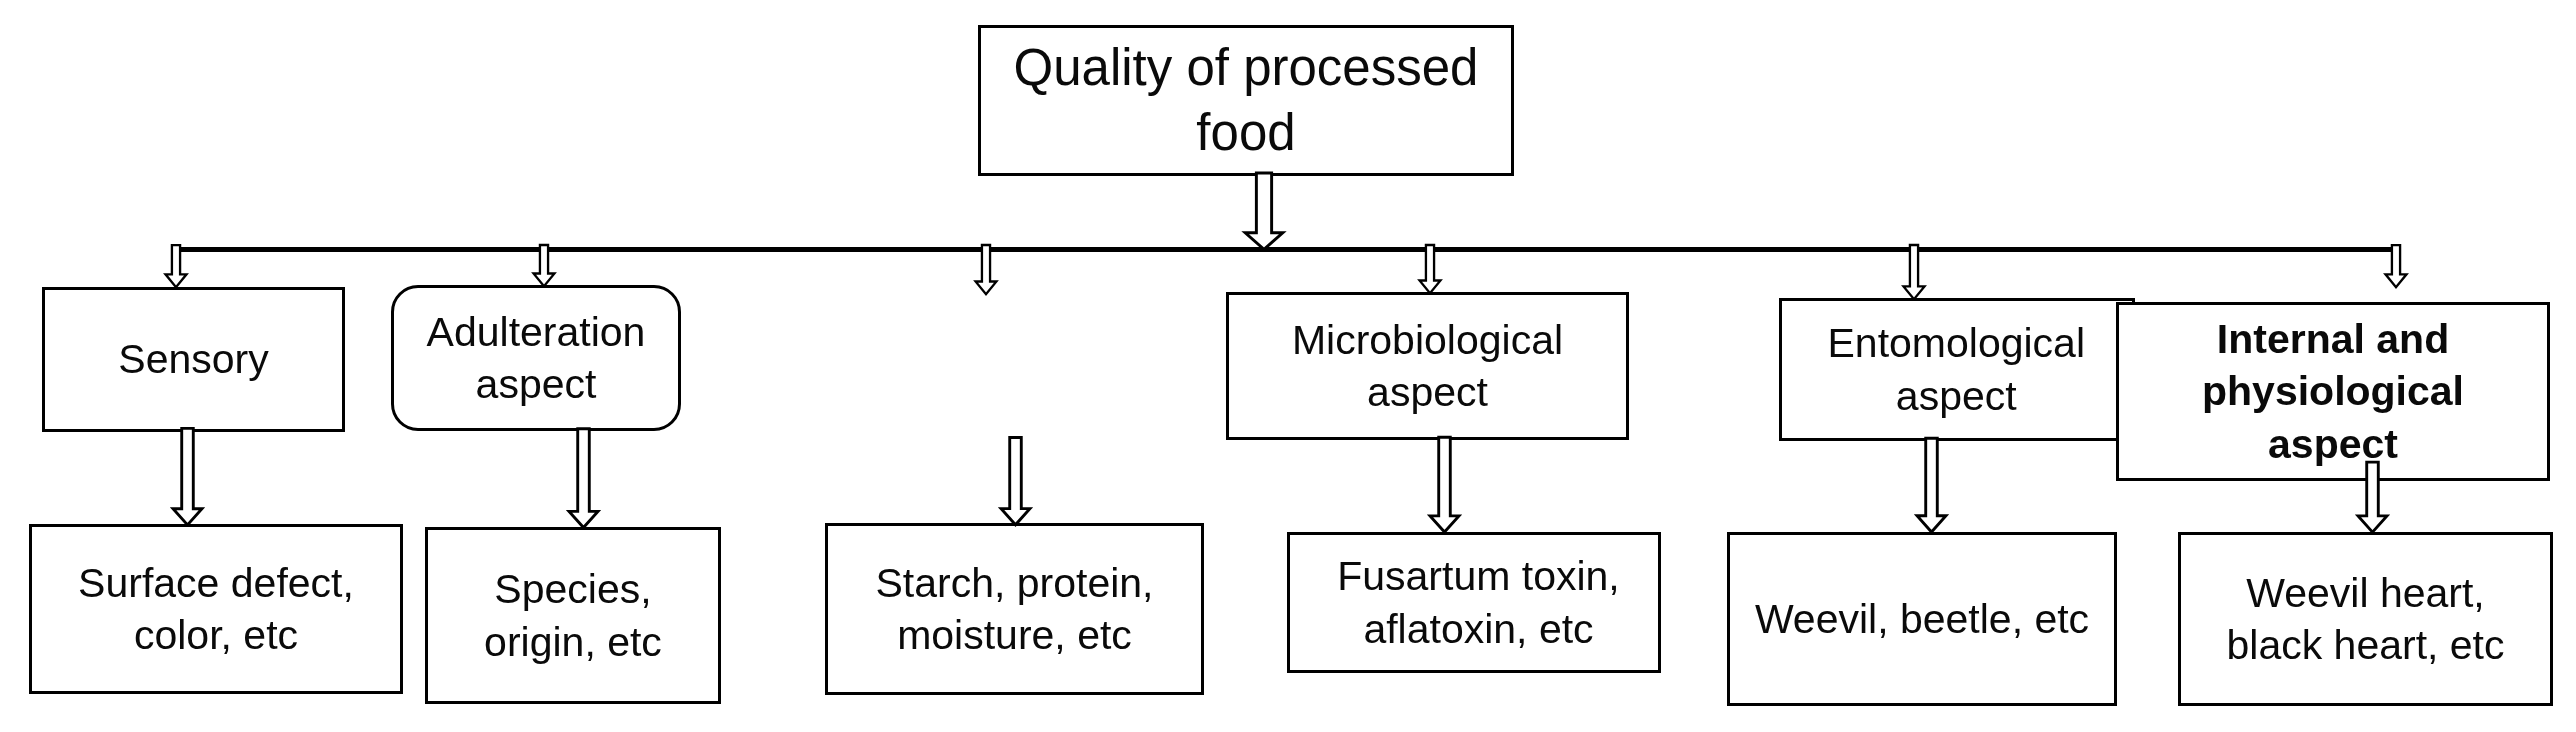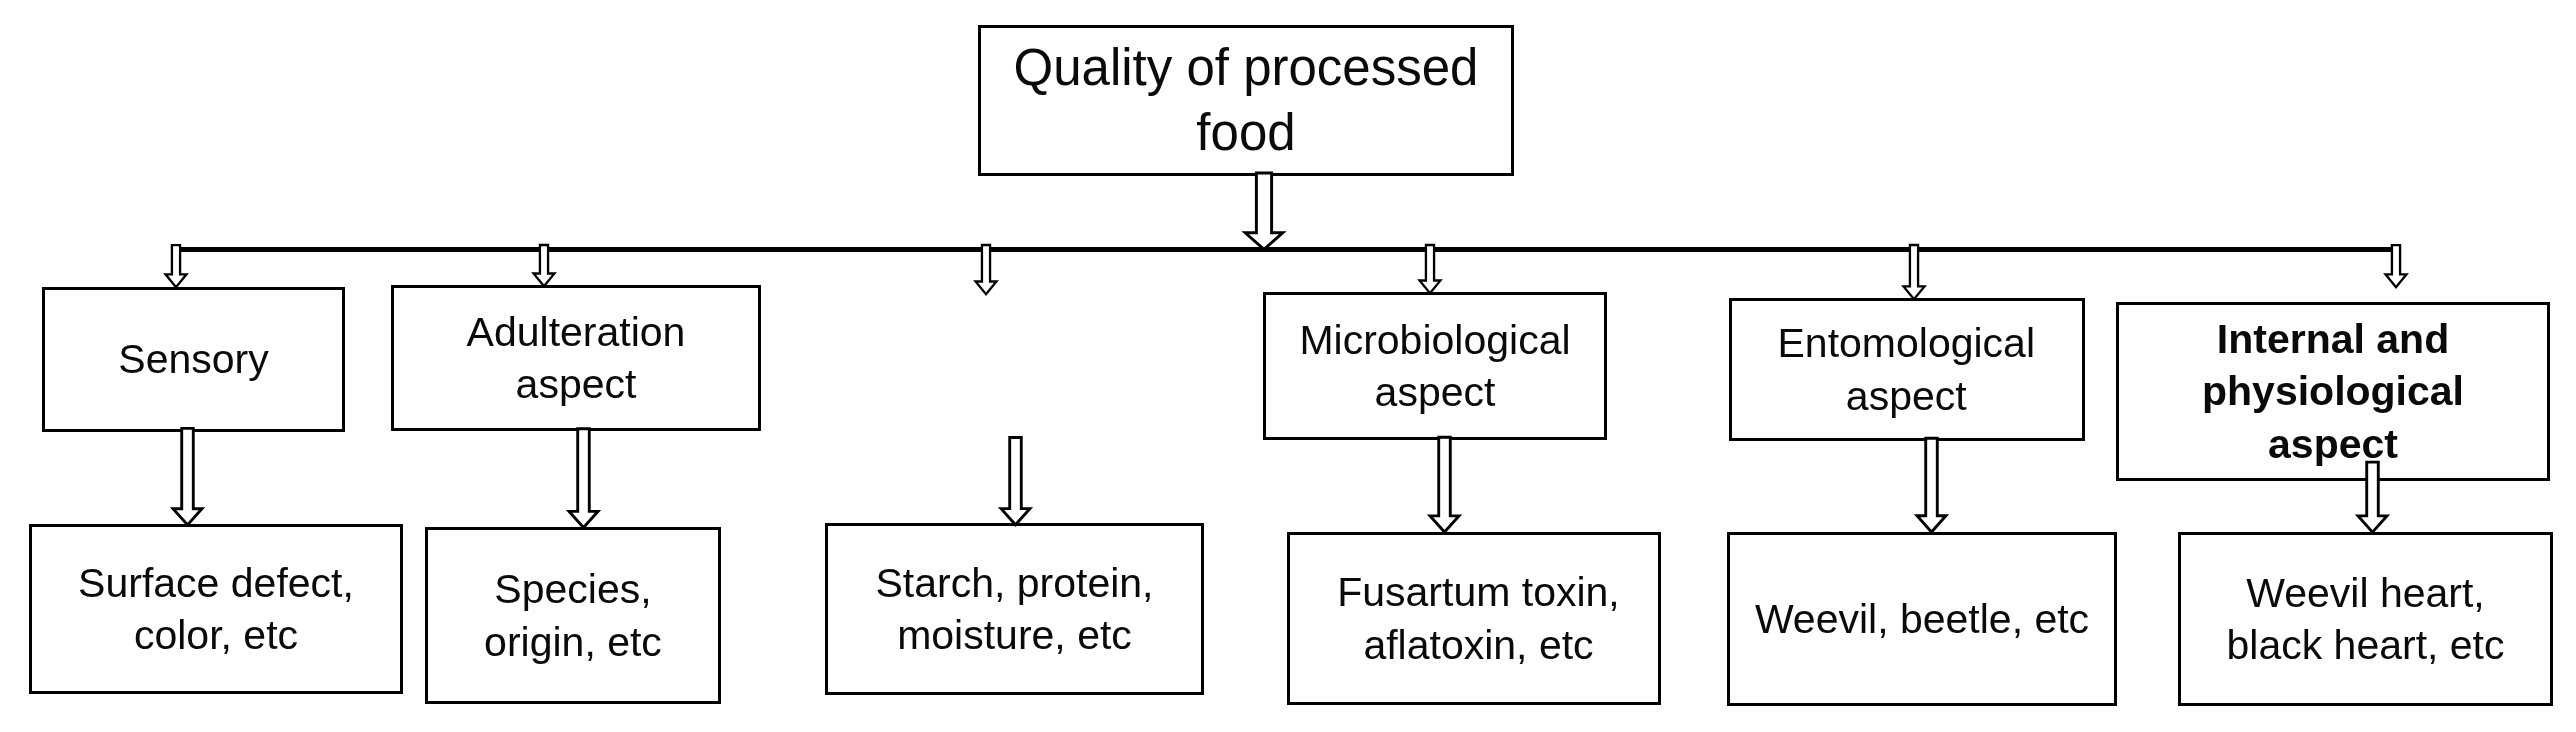--- a/index.html
+++ b/index.html
@@ -55,43 +55,43 @@
 
   <div class="node node-root" style="left:978px; top:24.5px; width:536px; height:151px;">
     <span>Quality of processed food</span>
   </div>
 
   <div class="hline" style="left:171px; top:247px; width:2229px; height:4.7px;"></div>
 
   <div class="node node-l2" style="left:42px;   top:287px; width:303px; height:145px;">
     <span>Sensory</span>
   </div>
-  <div class="node node-l2" style="left:391px;  top:285px; width:370px; height:146px;">
+  <div class="node node-l2" style="left:391px;  top:285px; width:290px; height:146px;border-radius:27px;">
     <span>Adulteration aspect</span>
   </div>
-  <div class="node node-l2" style="left:1226px; top:292px; width:344px; height:148px;margin-left:37px;">
+  <div class="node node-l2" style="left:1226px; top:292px; width:403px; height:148px;">
     <span>Microbiological aspect</span>
   </div>
-  <div class="node node-l2" style="left:1729px; top:298px; width:356px; height:143px;padding-left:16px;">
+  <div class="node node-l2" style="left:1779px; top:298px; width:356px; height:143px;padding-left:16px;">
     <span>Entomological aspect</span>
   </div>
   <div class="node node-l2" style="left:2116px; top:302px; width:434px; height:179px;font-weight:bold;">
     <span>Internal and physiological aspect</span>
   </div>
 
   <div class="node node-l3" style="left:29px;   top:524px; width:374px; height:170px;">
     <span>Surface defect, color, etc</span>
   </div>
   <div class="node node-l3" style="left:425px;  top:527px; width:296px; height:177px;">
     <span>Species, origin, etc</span>
   </div>
   <div class="node node-l3" style="left:825px; top:523px; width:379px; height:172px;">
     <span>Starch, protein, moisture, etc</span>
   </div>
-  <div class="node node-l3" style="left:1287px; top:532px; width:374px; height:173px;padding-left:24px;">
+  <div class="node node-l3" style="left:1287px; top:532px; width:374px; height:141px;padding-left:24px;">
     <span>Fusartum toxin, aflatoxin, etc</span>
   </div>
   <div class="node node-l3" style="left:1727px; top:532px; width:390px; height:174px;text-align:center;">
     <span>Weevil, beetle, etc</span>
   </div>
   <div class="node node-l3" style="left:2178px; top:532px; width:375px; height:174px;">
     <span>Weevil heart, black heart, etc</span>
   </div>
 
 <svg class="connector" width="46" height="78" style="left: 1241px; top: 173px;" viewBox="0 0 78 133">

